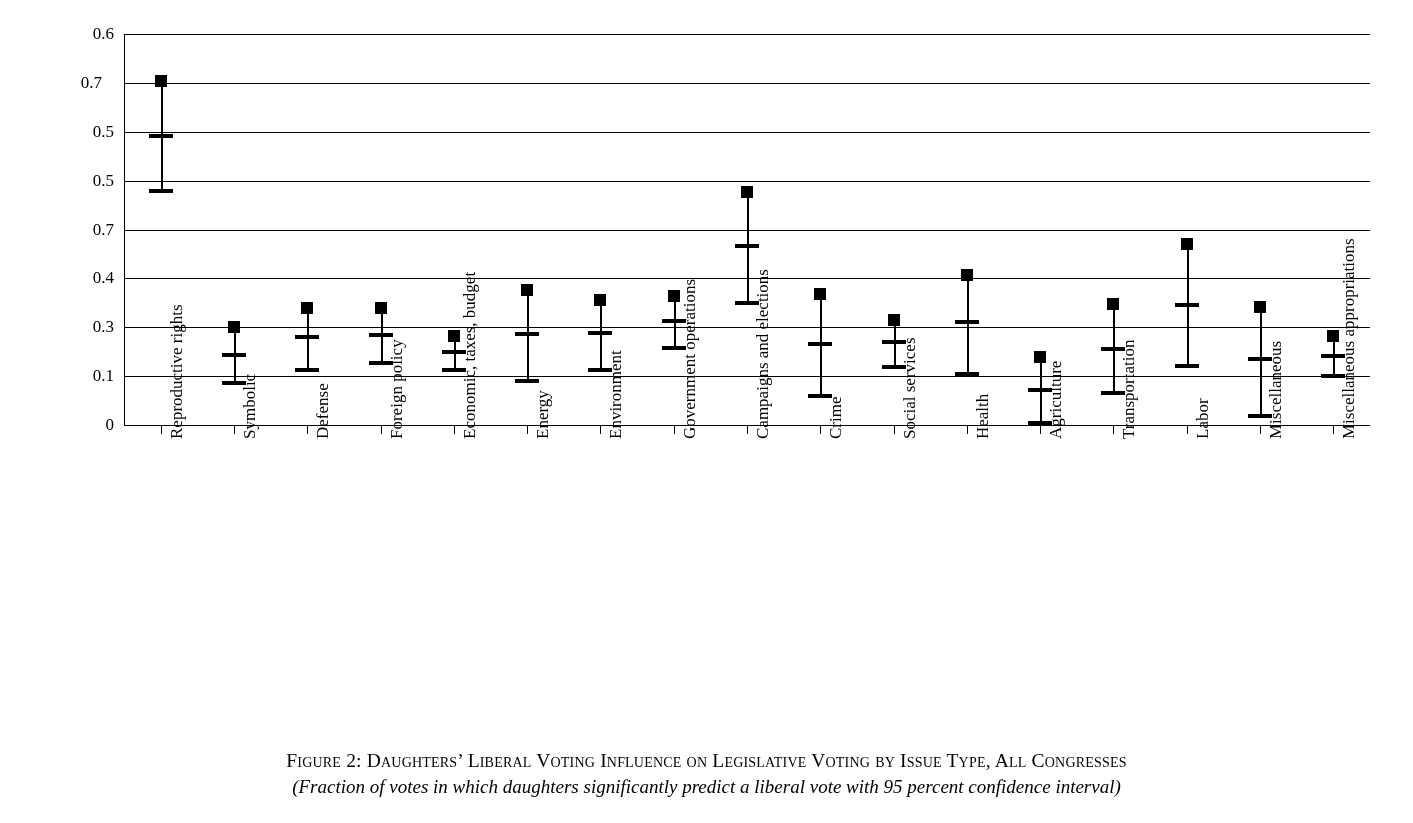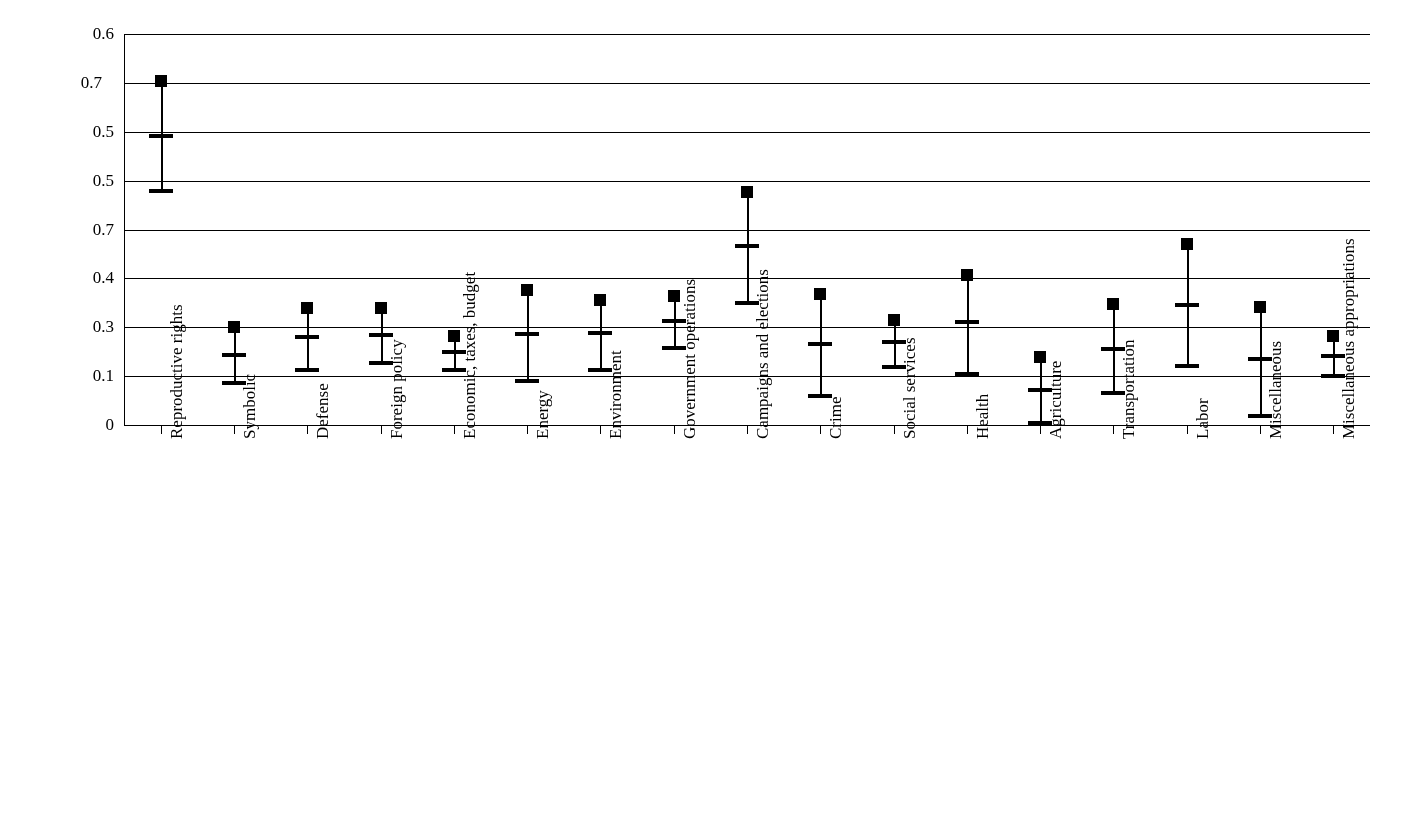--- a/index.html
+++ b/index.html
@@ -206,20 +206,22 @@
       <div class="cap" style="left: 1124.06px; top: 322.53px; width: 24px;"></div>
       <div class="cap" style="left: 1124.06px; top: 379.714px; width: 24px;"></div>
       <div class="xtick" style="left: 1209.35px;"></div>
       <div class="ci-line" style="left: 1209.35px; top: 302.048px; height: 40.0775px;"></div>
       <div class="point" style="left: 1203.35px; top: 296.048px; width: 12px; height: 12px;"></div>
       <div class="cap" style="left: 1197.35px; top: 320.086px; width: 24px;"></div>
       <div class="cap" style="left: 1197.35px; top: 340.125px; width: 24px;"></div>
     </div>
 
   <div id="caption">
+    <div id="caption-line1">Figure 2: Daughters’ Liberal Voting Influence on Legislative Voting by Issue Type, All Congresses</div>
+    <div id="caption-line2">(Fraction of votes in which daughters significantly predict a liberal vote with 95 percent confidence interval)</div>
   </div>
 
 <div class="ytick-label" style="left: 68px; top: 416px;">0</div>
     <div class="ytick-label" style="left: 68px; top: 367.125px;">0.1</div>
     <div class="ytick-label" style="left: 68px; top: 318.25px;">0.3</div>
     <div class="ytick-label" style="left: 68px; top: 269.375px;">0.4</div>
     <div class="ytick-label" style="left: 68px; top: 220.5px;">0.7</div>
     <div class="ytick-label" style="left: 68px; top: 171.625px;">0.5</div>
     <div class="ytick-label" style="left: 68px; top: 122.75px;">0.5</div>
     <div class="ytick-label" style="left: 56px; top: 73.875px;">0.7</div>

